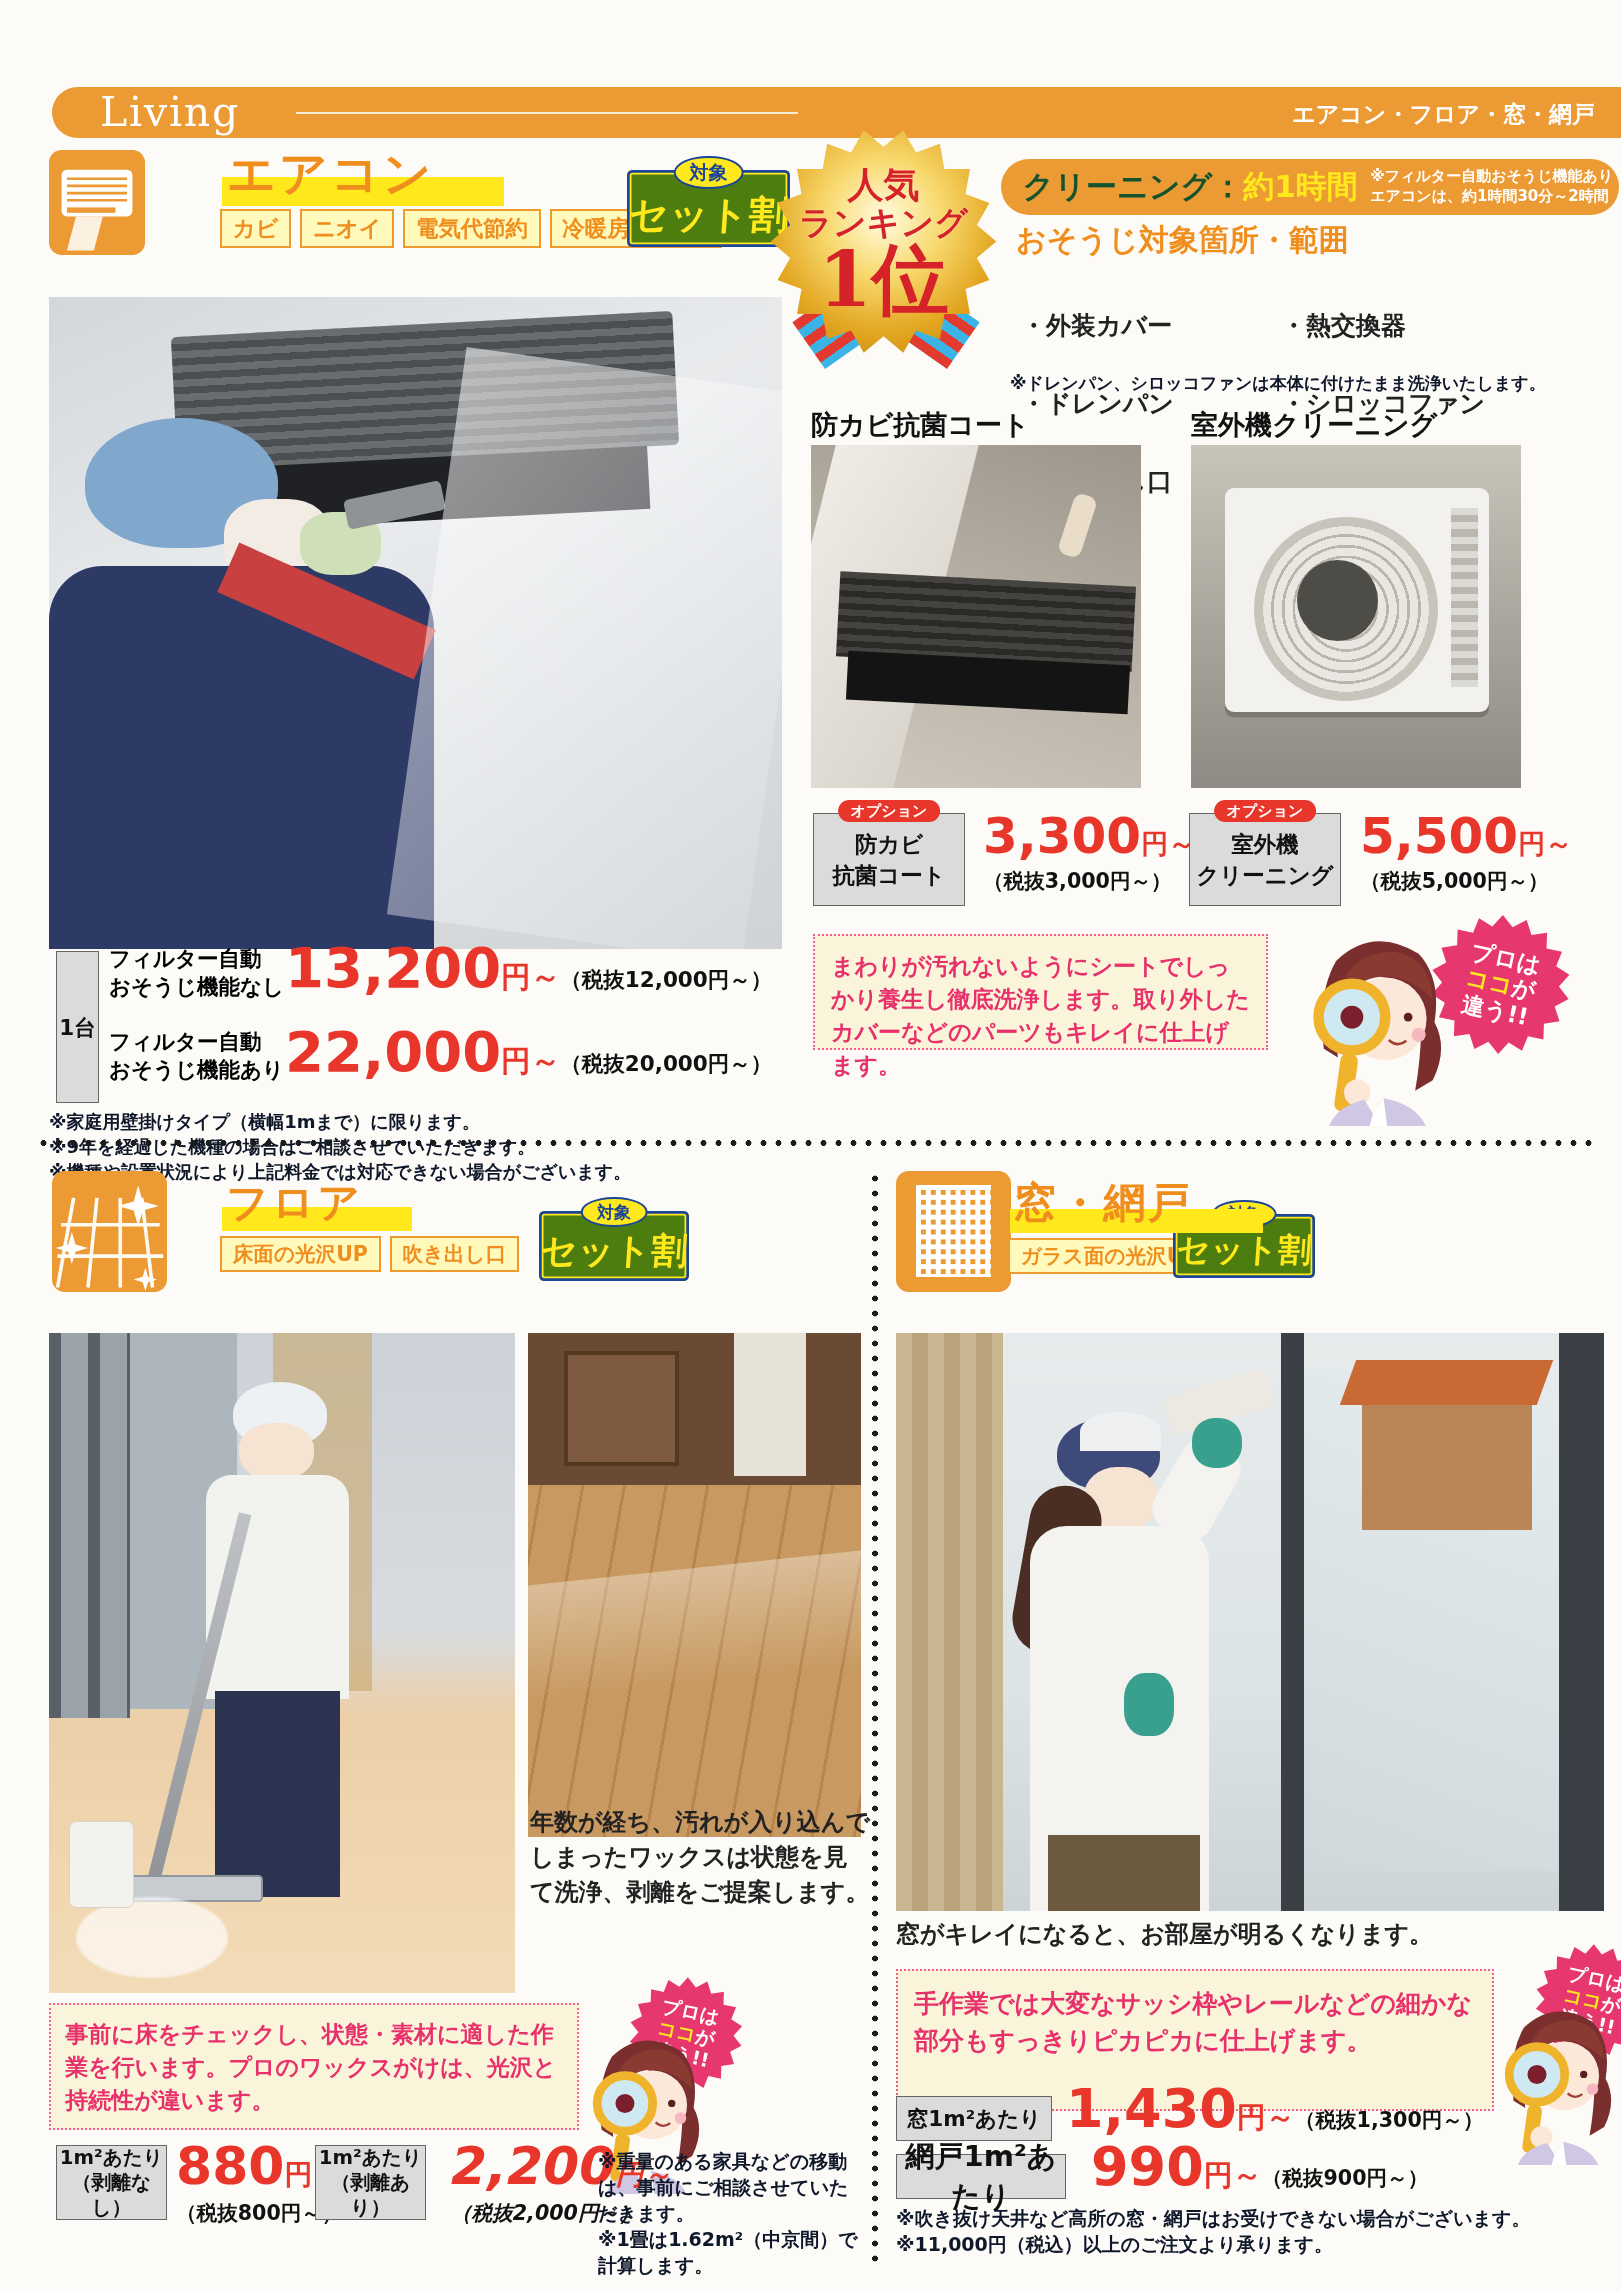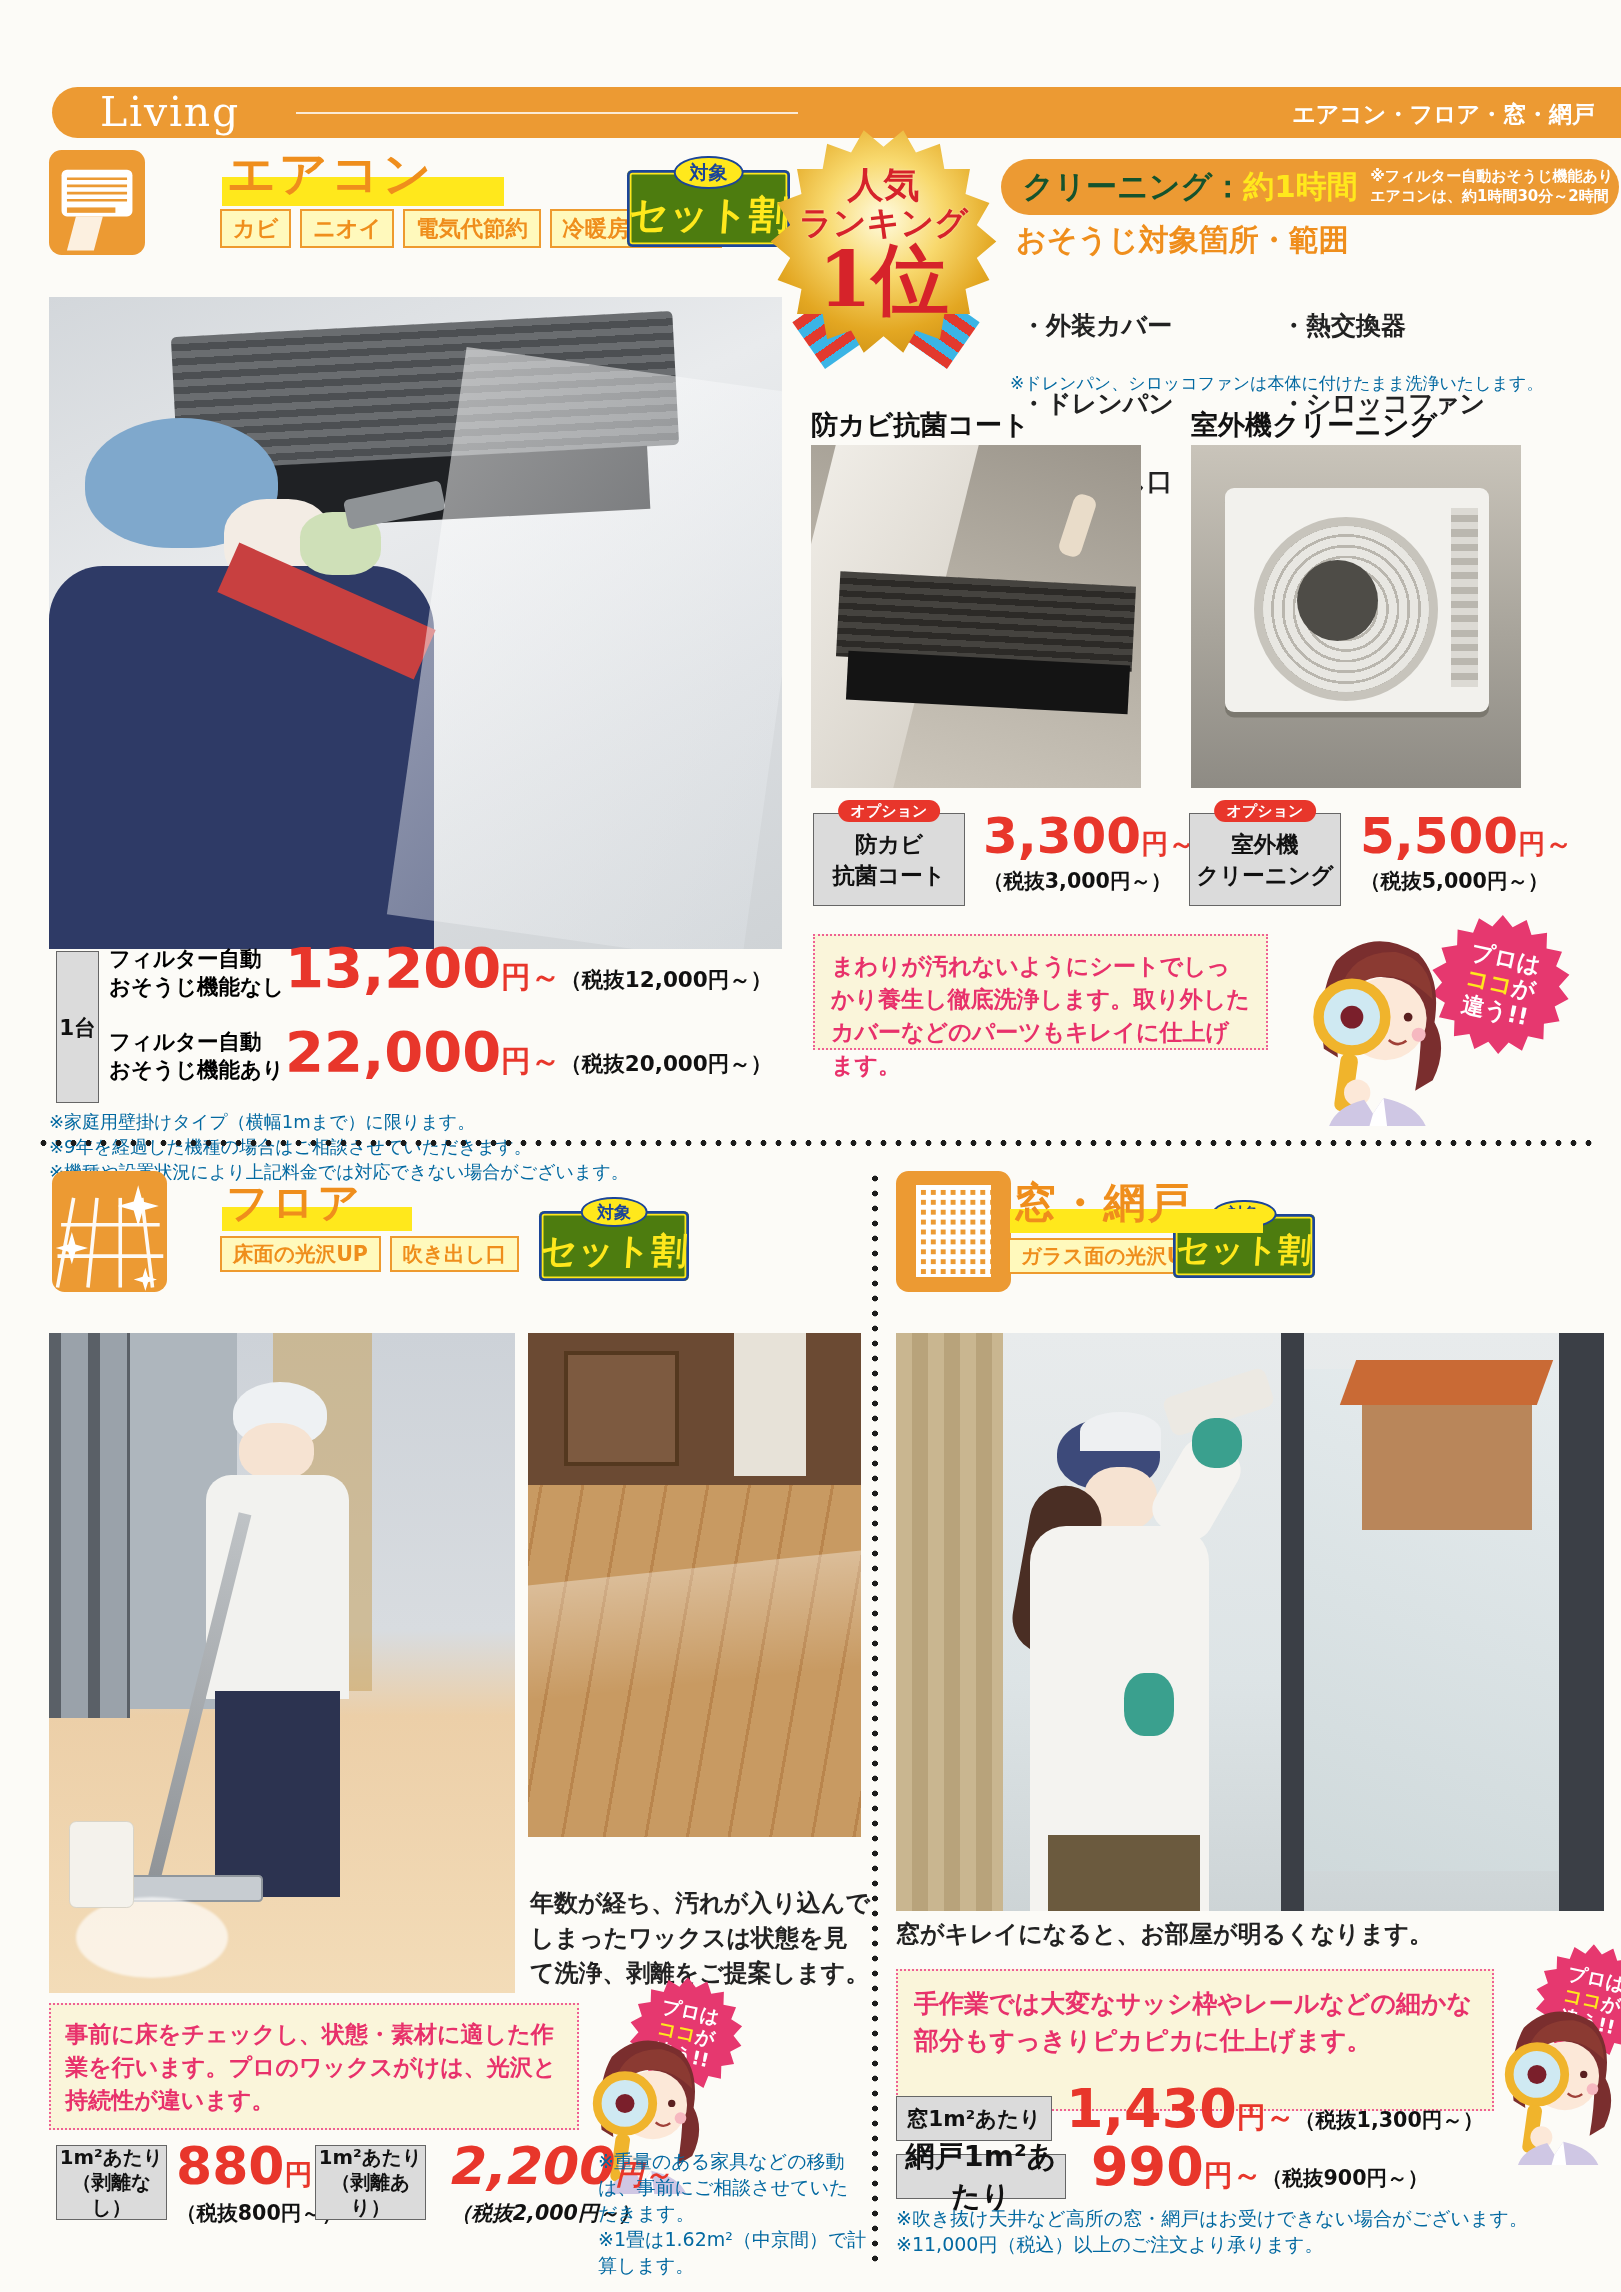--- a/index.html
+++ b/index.html
@@ -37,21 +37,21 @@
   .ribbon{width:57px;height:63px;background:repeating-linear-gradient(90deg,#e23a2e 0 9.9px,#3bb4e5 9.9px 19.7px);}
 
   
   .clean-bar{background:#ec9a33;border-radius:28px;display:flex;align-items:center;}
   .clean-label{color:#14532d;font-weight:bold;}
   .clean-value{color:#ffe81c;font-weight:bold;}
   .clean-notes{color:#fff;font-size:15px;font-weight:bold;line-height:19.7px;margin-left:12.5px;}
 
   .scope-title{color:#ef8e1c;font-weight:bold;}
   .scope-item{font-weight:bold;color:#222;line-height:34px;margin-top:44px;}
-  .fine{color:#0369a1;font-weight:400;}
+  .fine{color:#0f172a;font-weight:700;}
 
   
   .photo{overflow:hidden;position:absolute;}
   .photo-title{font-weight:bold;color:#111;}
 
   
   .price-red{color:#e8362b;font-weight:bold;line-height:1;}
   .yen{color:#e8362b;font-weight:bold;}
   .tax{color:#111;font-weight:bold;}
   .glabel{background:#dbdbdb;border:1.8px solid #666;display:flex;flex-direction:column;
@@ -261,21 +261,21 @@
   <div class="abs" style="left:31px;top:542px;width:179px;height:23px;background:#c7ccd1;border:2.7px solid #8f969c;border-radius:4.5px;"></div>
   <div class="abs" style="left:27px;top:564px;width:152px;height:81px;background:rgba(255,255,255,.65);border-radius:50%;filter:blur(0.9px);"></div>
   <div class="abs" style="left:19.7px;top:488px;width:63px;height:85px;background:#f4f2ec;border:1.8px solid #d8d4c8;border-radius:7.2px;"></div>
 </div>
 <div class="photo" style="left:528px;top:1333px;width:333px;height:504px;background:repeating-linear-gradient(100deg,#c89a62 0 38px,#b9854d 38px 41px);">
   <div class="abs" style="left:0;top:0;width:333px;height:152px;background:#6b4a33;"></div>
   <div class="abs" style="left:36px;top:18px;width:107px;height:107px;background:#7d5a40;border:4.5px solid #54381f;"></div>
   <div class="abs" style="left:206px;top:0;width:72px;height:143px;background:#e7e2d8;"></div>
   <div class="abs" style="left:-36px;top:233px;width:448px;height:116px;background:linear-gradient(180deg,rgba(255,255,255,.35),rgba(255,255,255,0));transform:rotate(-6deg);"></div>
 </div>
-<div class="abs caption" style="left:530px;top:1886px;width:340px;font-size:24px;line-height:35px;">年数が経ち、汚れが入り込んでしまったワックスは状態を見て洗浄、剥離をご提案します。</div>
+<div class="abs caption" style="left:530px;top:1805px;width:340px;font-size:24px;line-height:35px;">年数が経ち、汚れが入り込んでしまったワックスは状態を見て洗浄、剥離をご提案します。</div>
 
 <div class="abs pro-box" style="left:49px;top:2003px;width:530px;height:127px;padding:12.5px 14.3px;box-sizing:border-box;font-size:23px;line-height:33px;">事前に床をチェックし、状態・素材に適した作業を行います。プロのワックスがけは、光沢と持続性が違います。</div>
 <div class="abs pro-burst burst-shape" style="left:627px;top:1975px;width:118px;height:118px;transform:rotate(12deg);font-size:19px;">
   <span>プロは</span>
   <span><span class="koko">ココ</span><span>が</span></span>
   <span>違う!!</span>
 </div>
 <div class="abs" style="left:564px;top:2026px;">
   <svg width="157" height="168" viewBox="0 0 200 230">
     <path d="M58,42 Q100,2 152,34 Q178,62 170,112 Q186,142 168,178 L148,190 Q160,120 150,80 Q118,52 70,60 Q54,96 60,152 L44,142 Q36,80 58,42Z" fill="#7a2e2e"></path>

